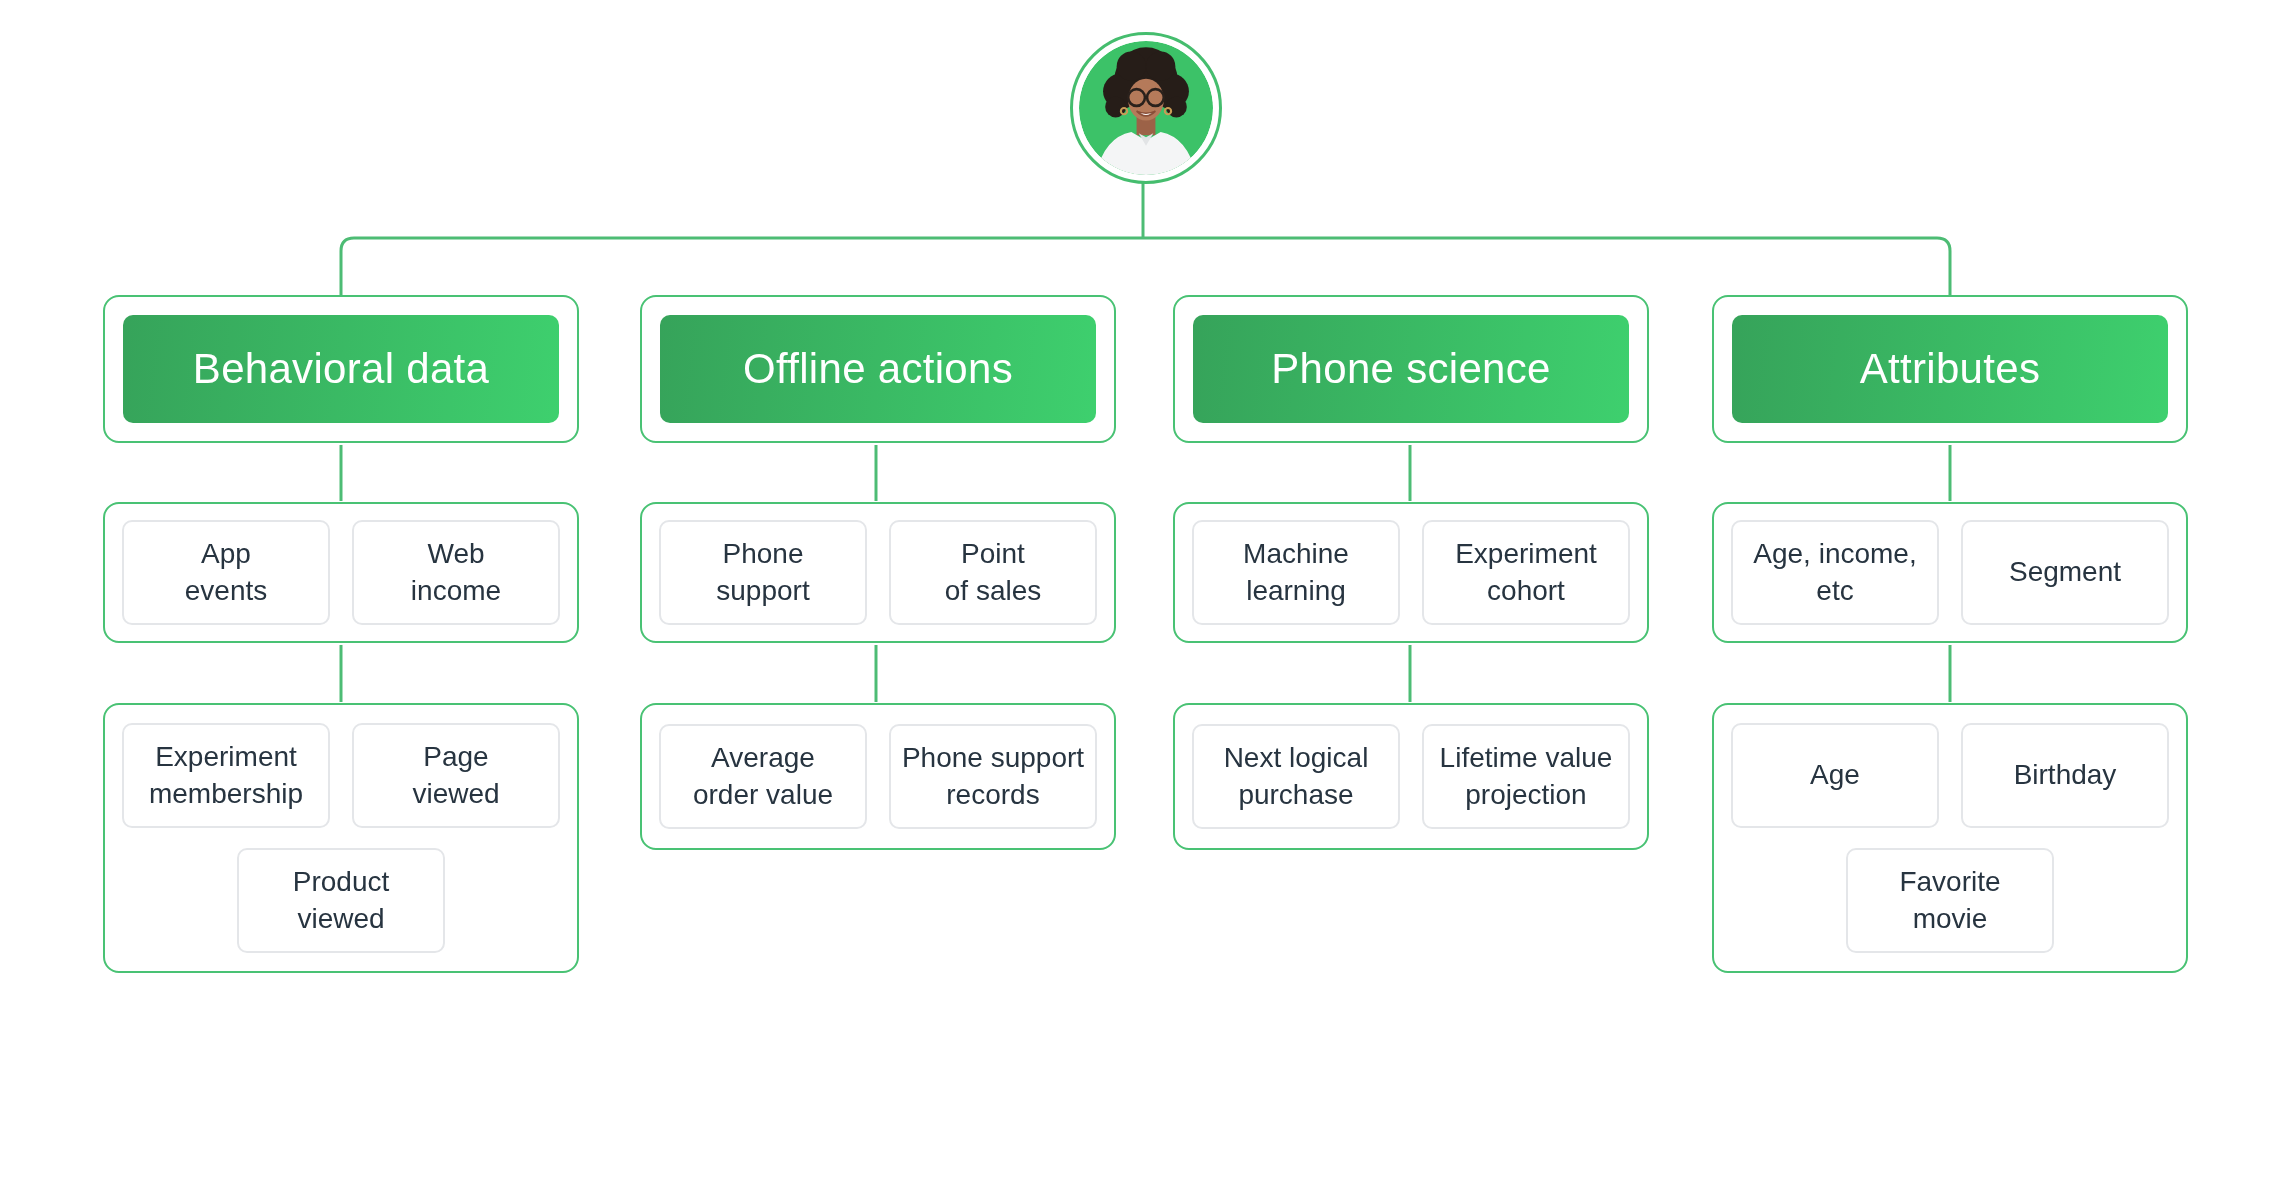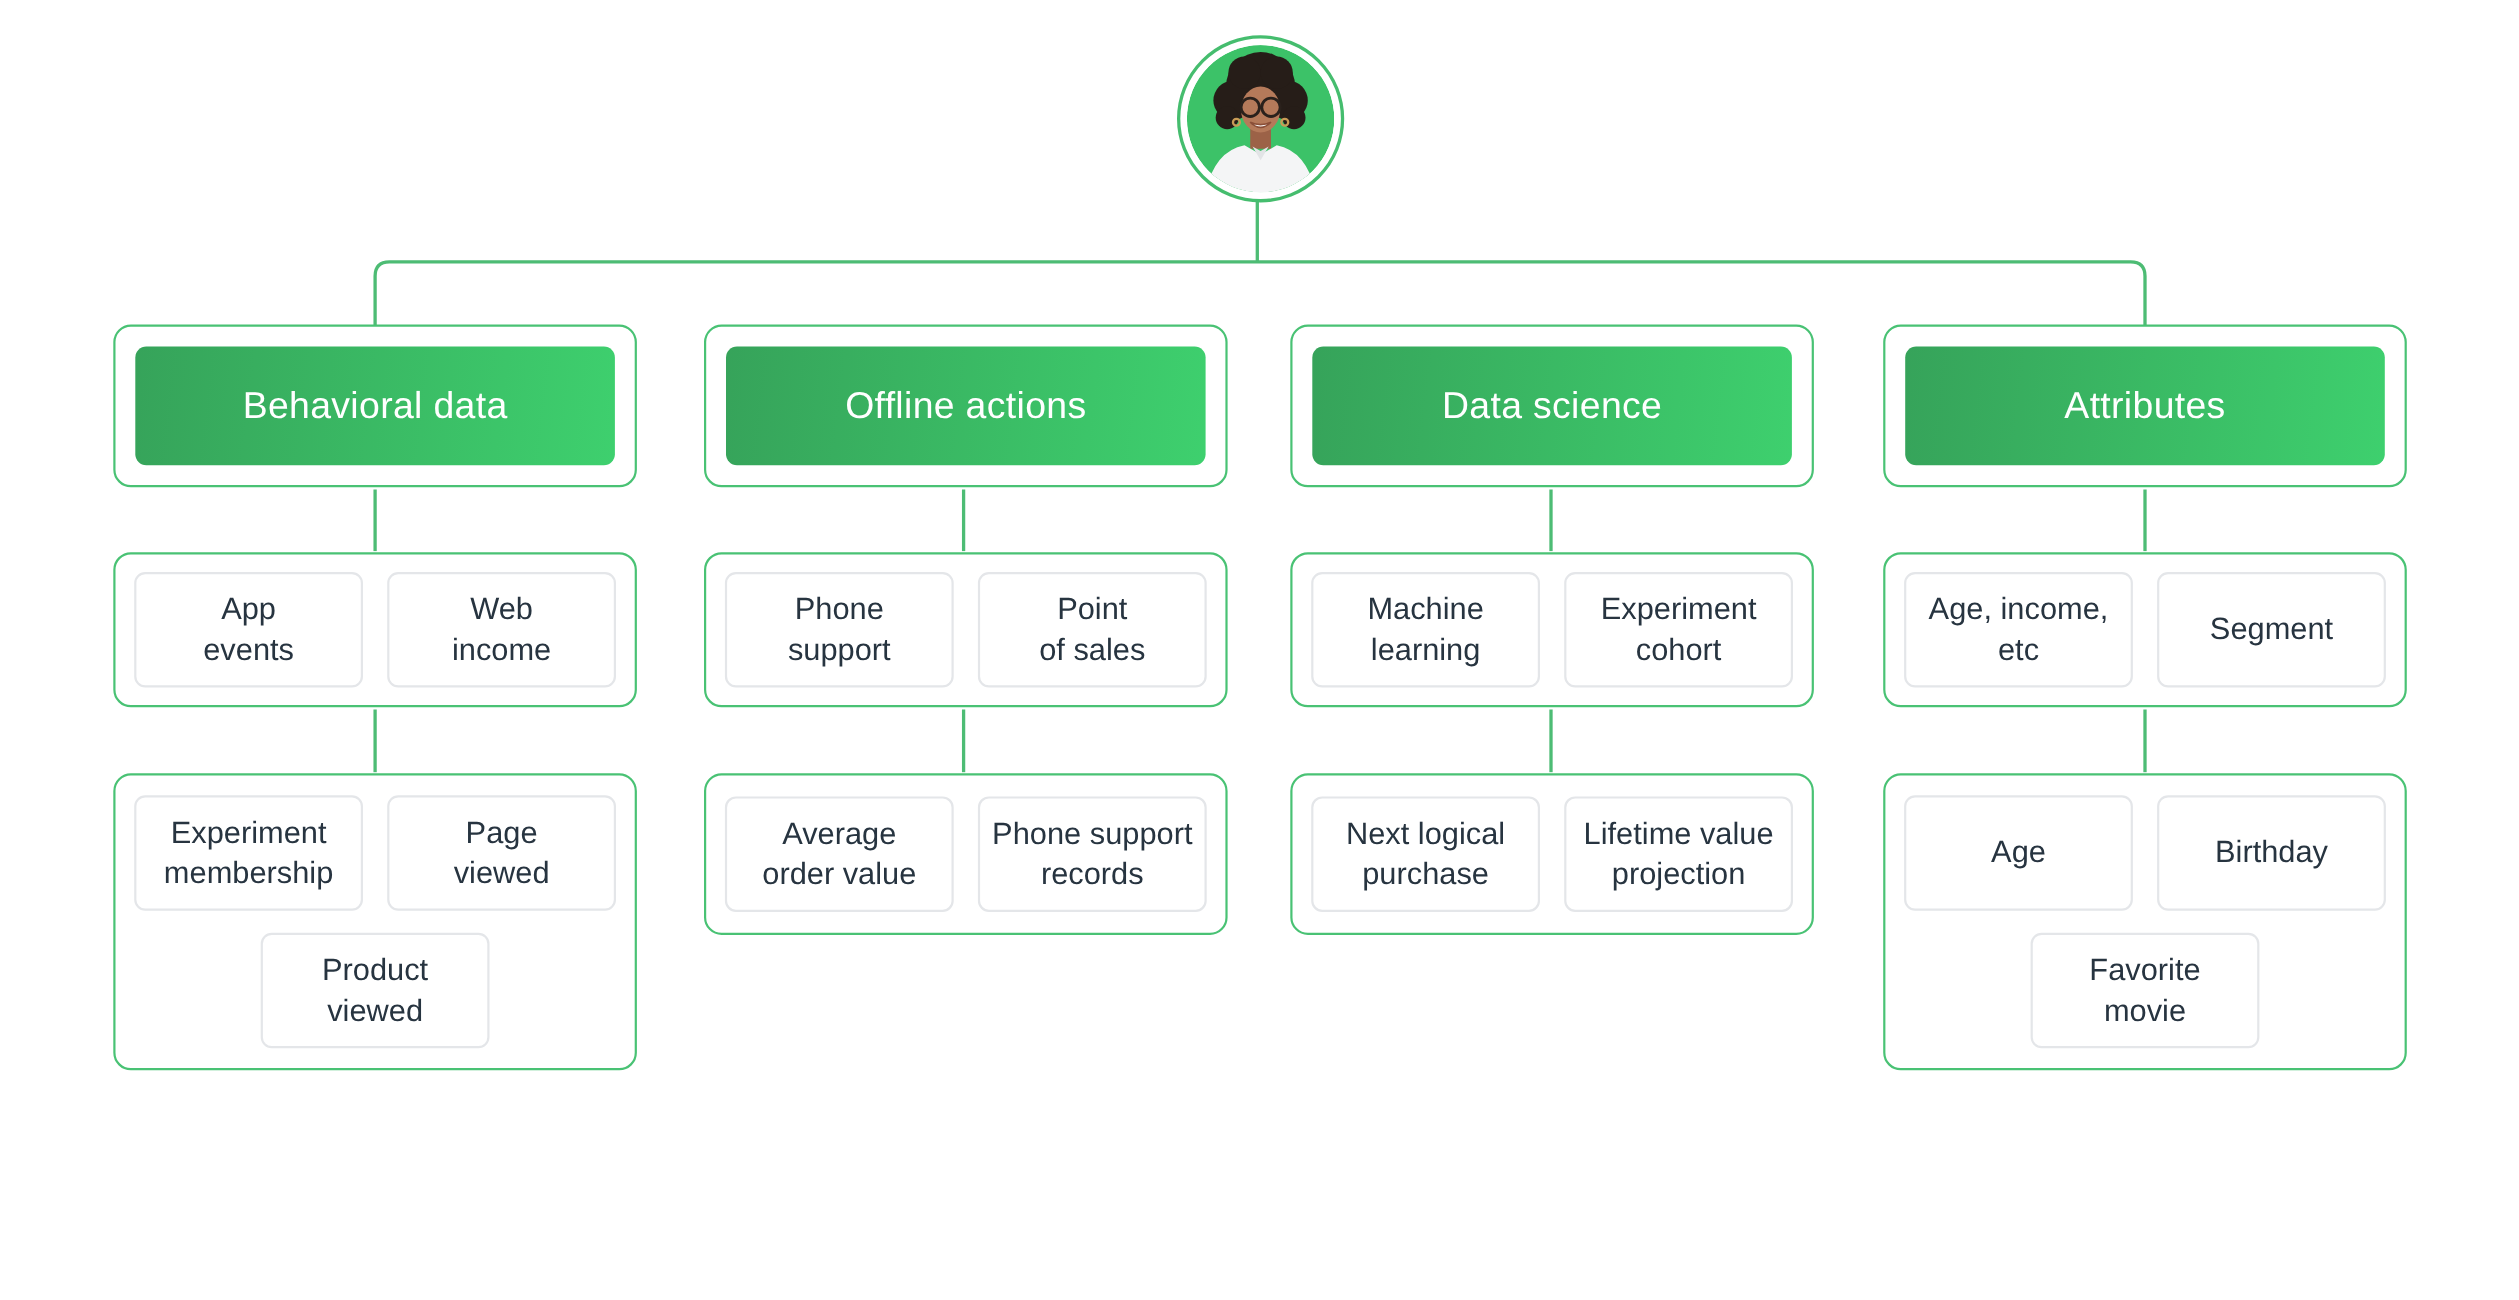--- a/index.html
+++ b/index.html
@@ -74,21 +74,21 @@
     width: 436px;
     height: 108px;
     border-radius: 10px;
     background: linear-gradient(97deg, #36a35a 0%, #3ed06e 100%);
     display: flex;
     align-items: center;
     justify-content: center;
   }
   .header-label {
     color: #ffffff;
-    font-size: 34px;
+    font-size: 42px;
     font-weight: 500;
     letter-spacing: 0.3px;
     white-space: pre-line;
     text-align: center;
   }
 
   .rows {
     display: flex;
     flex-direction: column;
     gap: 20px;
@@ -256,21 +256,21 @@
 records</span>
             </div>
       </div>
         </div>
     </div>
   </div>
 
   <div class="column col-2">
     <div class="node-box header-box">
       <div class="header-btn">
-        <span class="header-label">Data science</span>
+        <span class="header-label">Phone science</span>
       </div>
     </div>
     <div class="node-box group-1">
       <div class="rows">
           <div class="row">
         <div class="leaf">
               <span class="leaf-label">Machine
 learning</span>
             </div>
         <div class="leaf">

